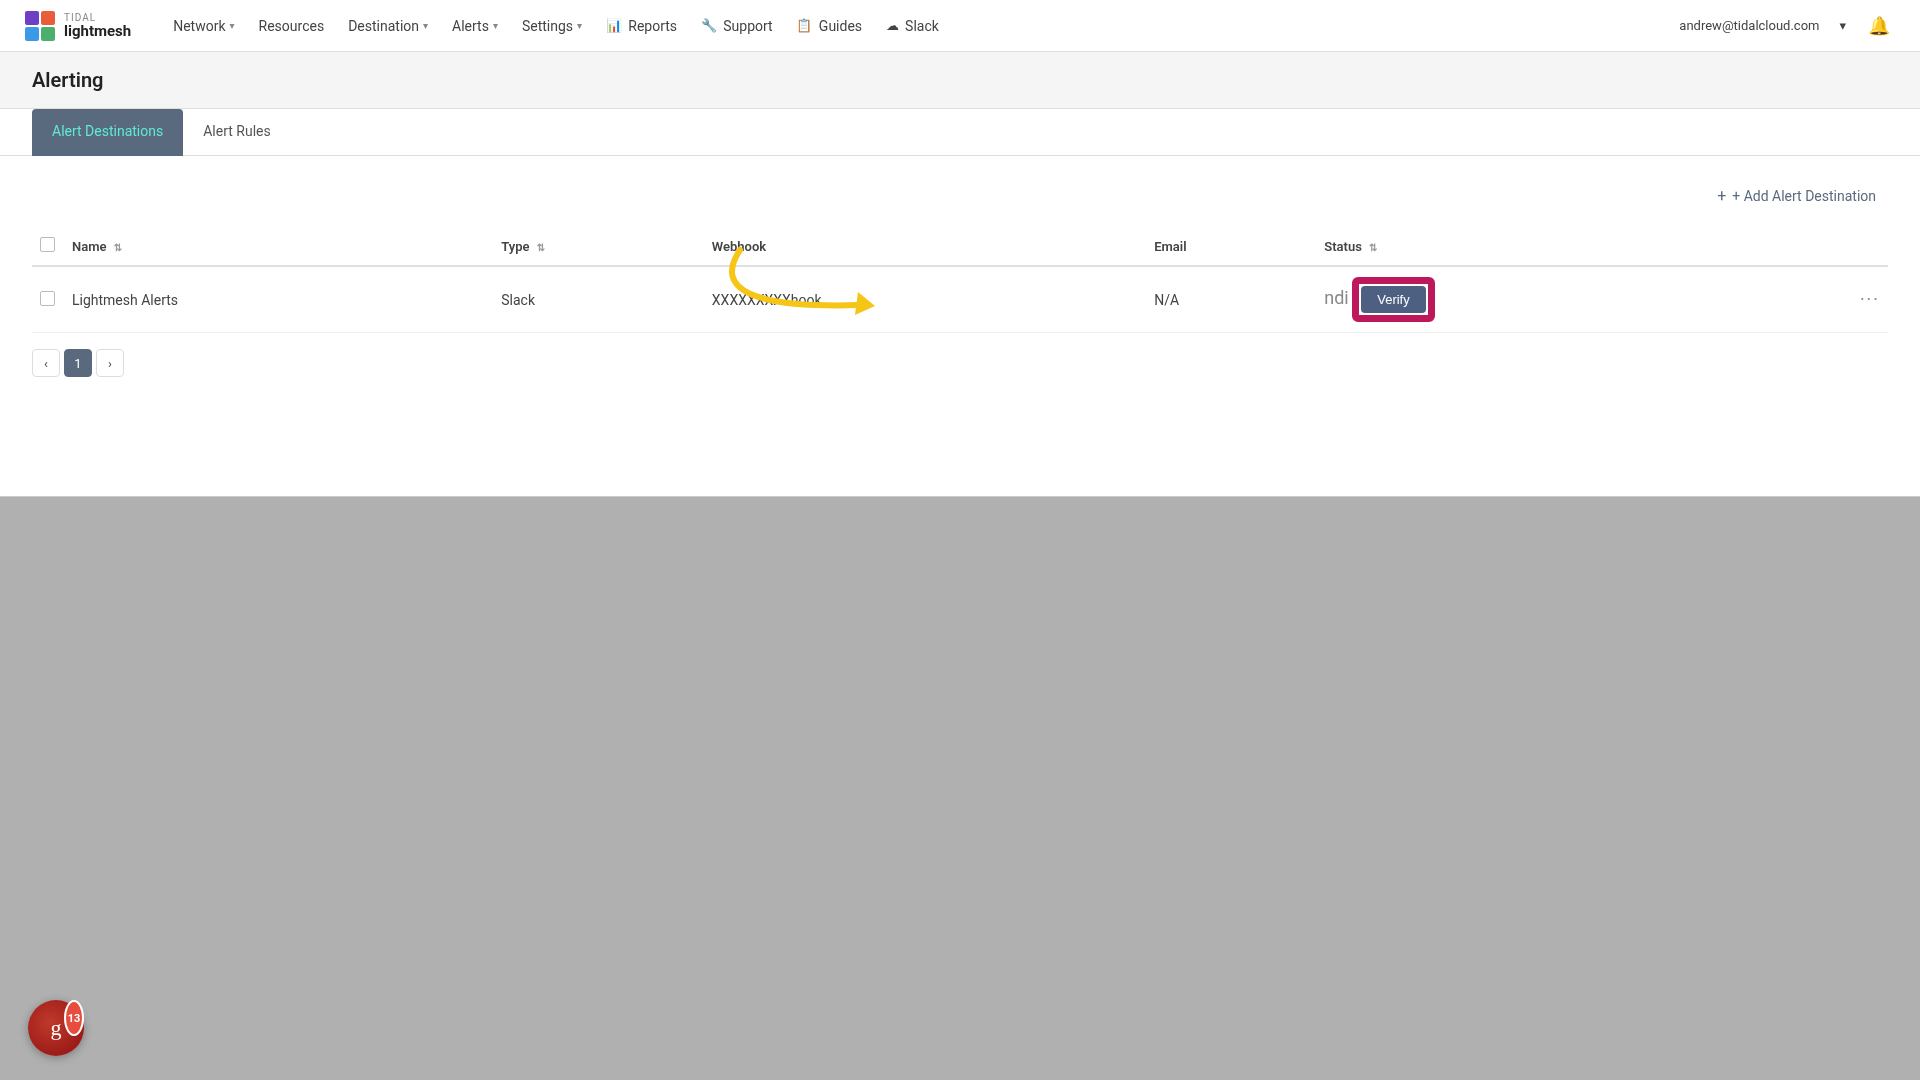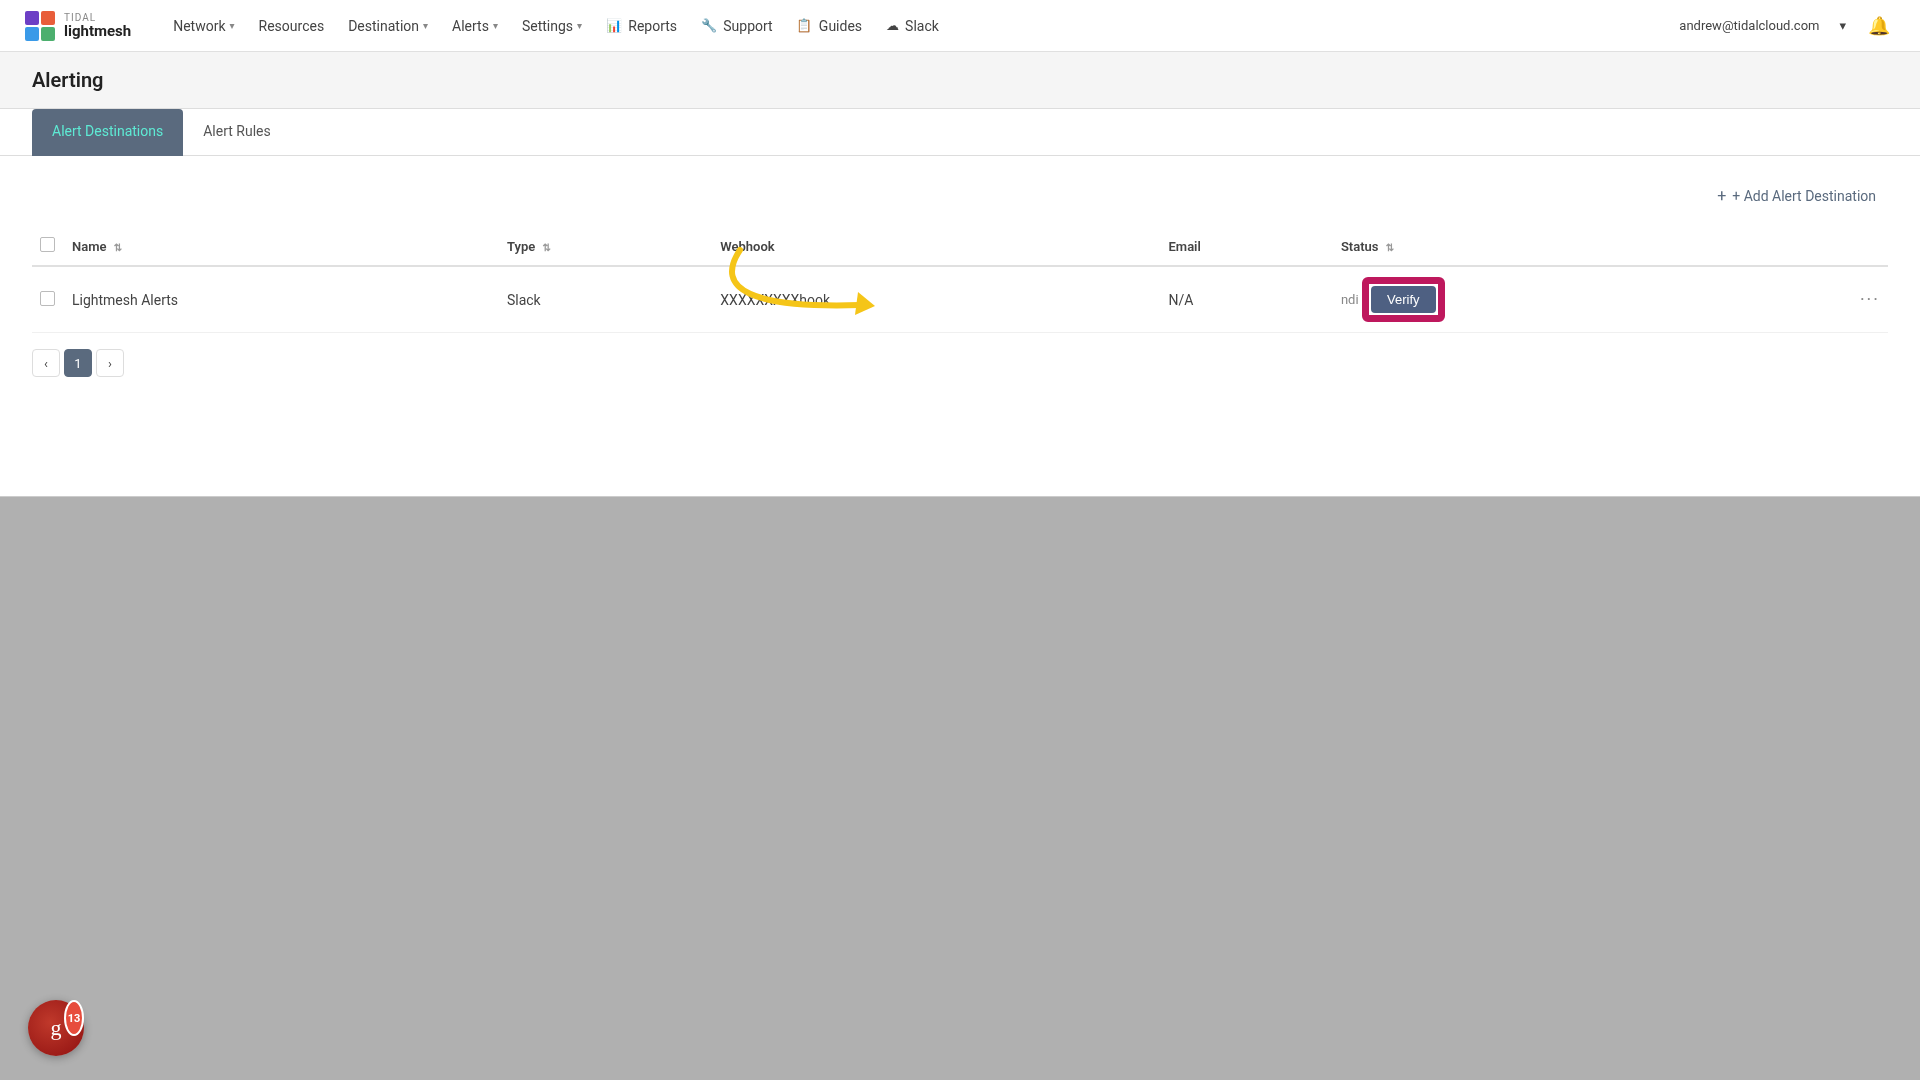--- a/index.html
+++ b/index.html
@@ -303,21 +303,21 @@
     }
 
     
     .icon-small {
       font-size: 13px;
       margin-right: 2px;
     }
 
     .status-partial {
       color: #888;
-      font-size: 13px;
+      font-size: 18px;
     }
   </style>
 </head>
 <body>
 
 <div class="relative-wrapper">
 
   <nav class="navbar">
     <div class="nav-logo">
       <svg class="nav-logo-icon" viewBox="0 0 32 32">

